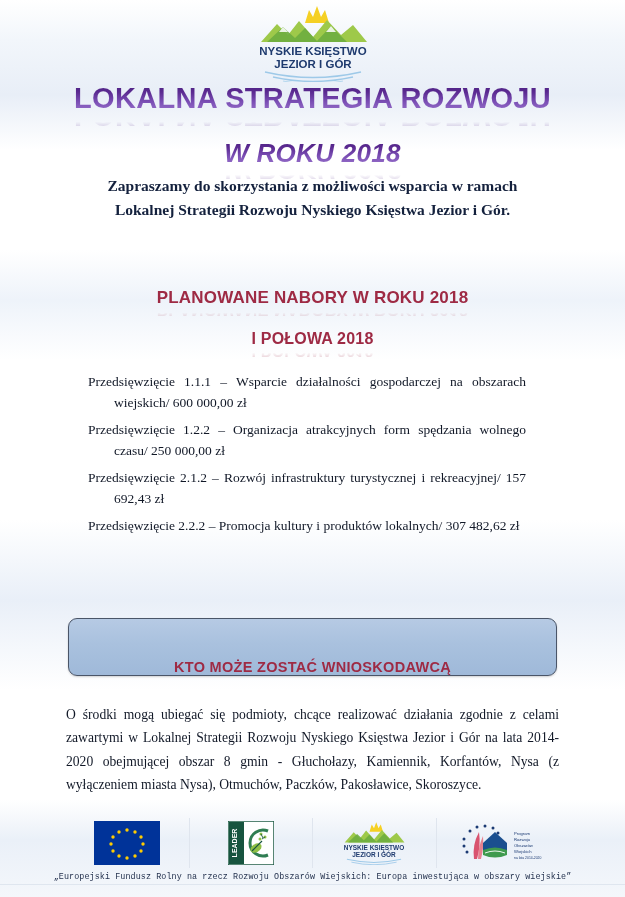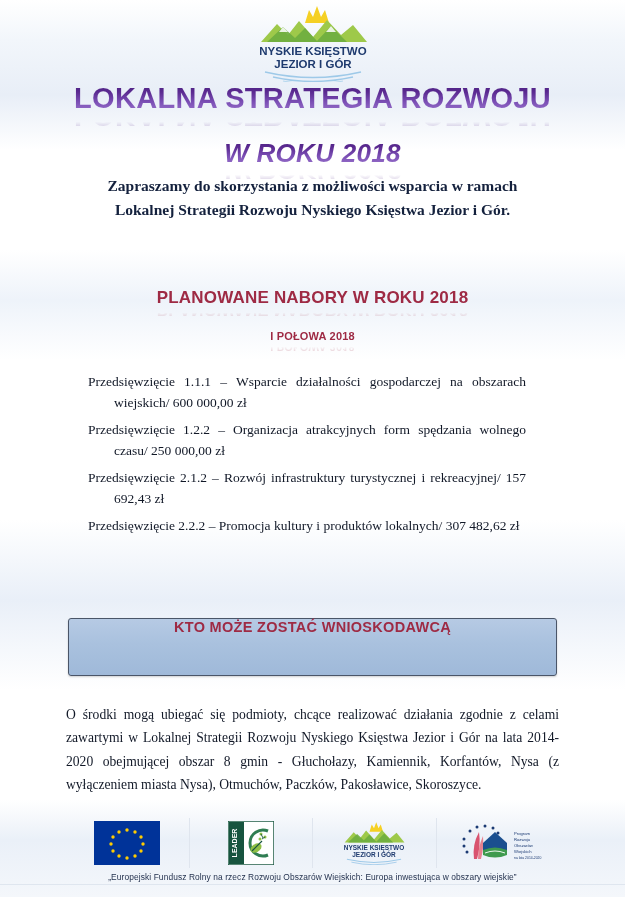--- a/index.html
+++ b/index.html
@@ -92,21 +92,21 @@
   
   .maroon-head {
     position:absolute; left:0; right:0;
     text-align:center;
     font-family:"Liberation Sans", sans-serif;
     font-weight:bold;
     color:#9e2a44;
     letter-spacing:.2px;
   }
   .h-nabory { top:288px; font-size:17px; }
-  .h-polowa { top:330px; font-size:11px; }
+  .h-polowa { top:330px; font-size:16px; }
 
   .maroon-refl {
     display:block;
     transform:scaleY(-1);
     opacity:.22;
     height:9px; overflow:hidden;
     -webkit-mask-image:linear-gradient(to top, transparent 50%, rgba(0,0,0,.8) 100%);
     mask-image:linear-gradient(to top, transparent 50%, rgba(0,0,0,.8) 100%);
   }
   .maroon-refl > span { display:block; margin-top:-2px; }
@@ -126,22 +126,22 @@
     margin-bottom:7px;
   }
   .proj-item:last-child { margin-bottom:0; }
 
   
   .blue-box {
     position:absolute; top:618px; left:68px;
     width:489px; height:58px;
     background:linear-gradient(to bottom,#b6cae4 0%,#a9c1de 45%,#9fb9d9 100%);
     border:1.5px solid #4a5568;
-    border-radius:3px;
-    display:flex; align-items:flex-start; justify-content:center;
+    border-radius:9px;
+    display:flex; align-items:flex-end; justify-content:center;
     box-shadow:0 1px 2px rgba(0,0,0,.18);
   }
   .blue-box-label {
     font-family:"Liberation Sans", sans-serif;
     font-weight:bold;
     font-size:14.5px;
     color:#9e2a44;
     letter-spacing:.3px;
     text-align:center;
   }
@@ -166,21 +166,21 @@
     height:50px;
     display:flex; align-items:center; justify-content:center;
     border-right:1px solid #dfe5ee;
   }
   .flogo-cell:last-child { border-right:none; }
 
   
   .footer-caption {
     position:absolute; top:872px; left:0; right:0;
     text-align:center;
-    font-family:Liberation Sans, sans-serif;
+    font-family:Liberation Mono, monospace;
     font-size:8.4px;
     color:#1f2d4a;
     letter-spacing:.1px;
   }
   .footer-rule {
     position:absolute; top:884px; left:0; right:0;
     height:1px; background:#dfe6ef;
   }
 </style>
 </head>

